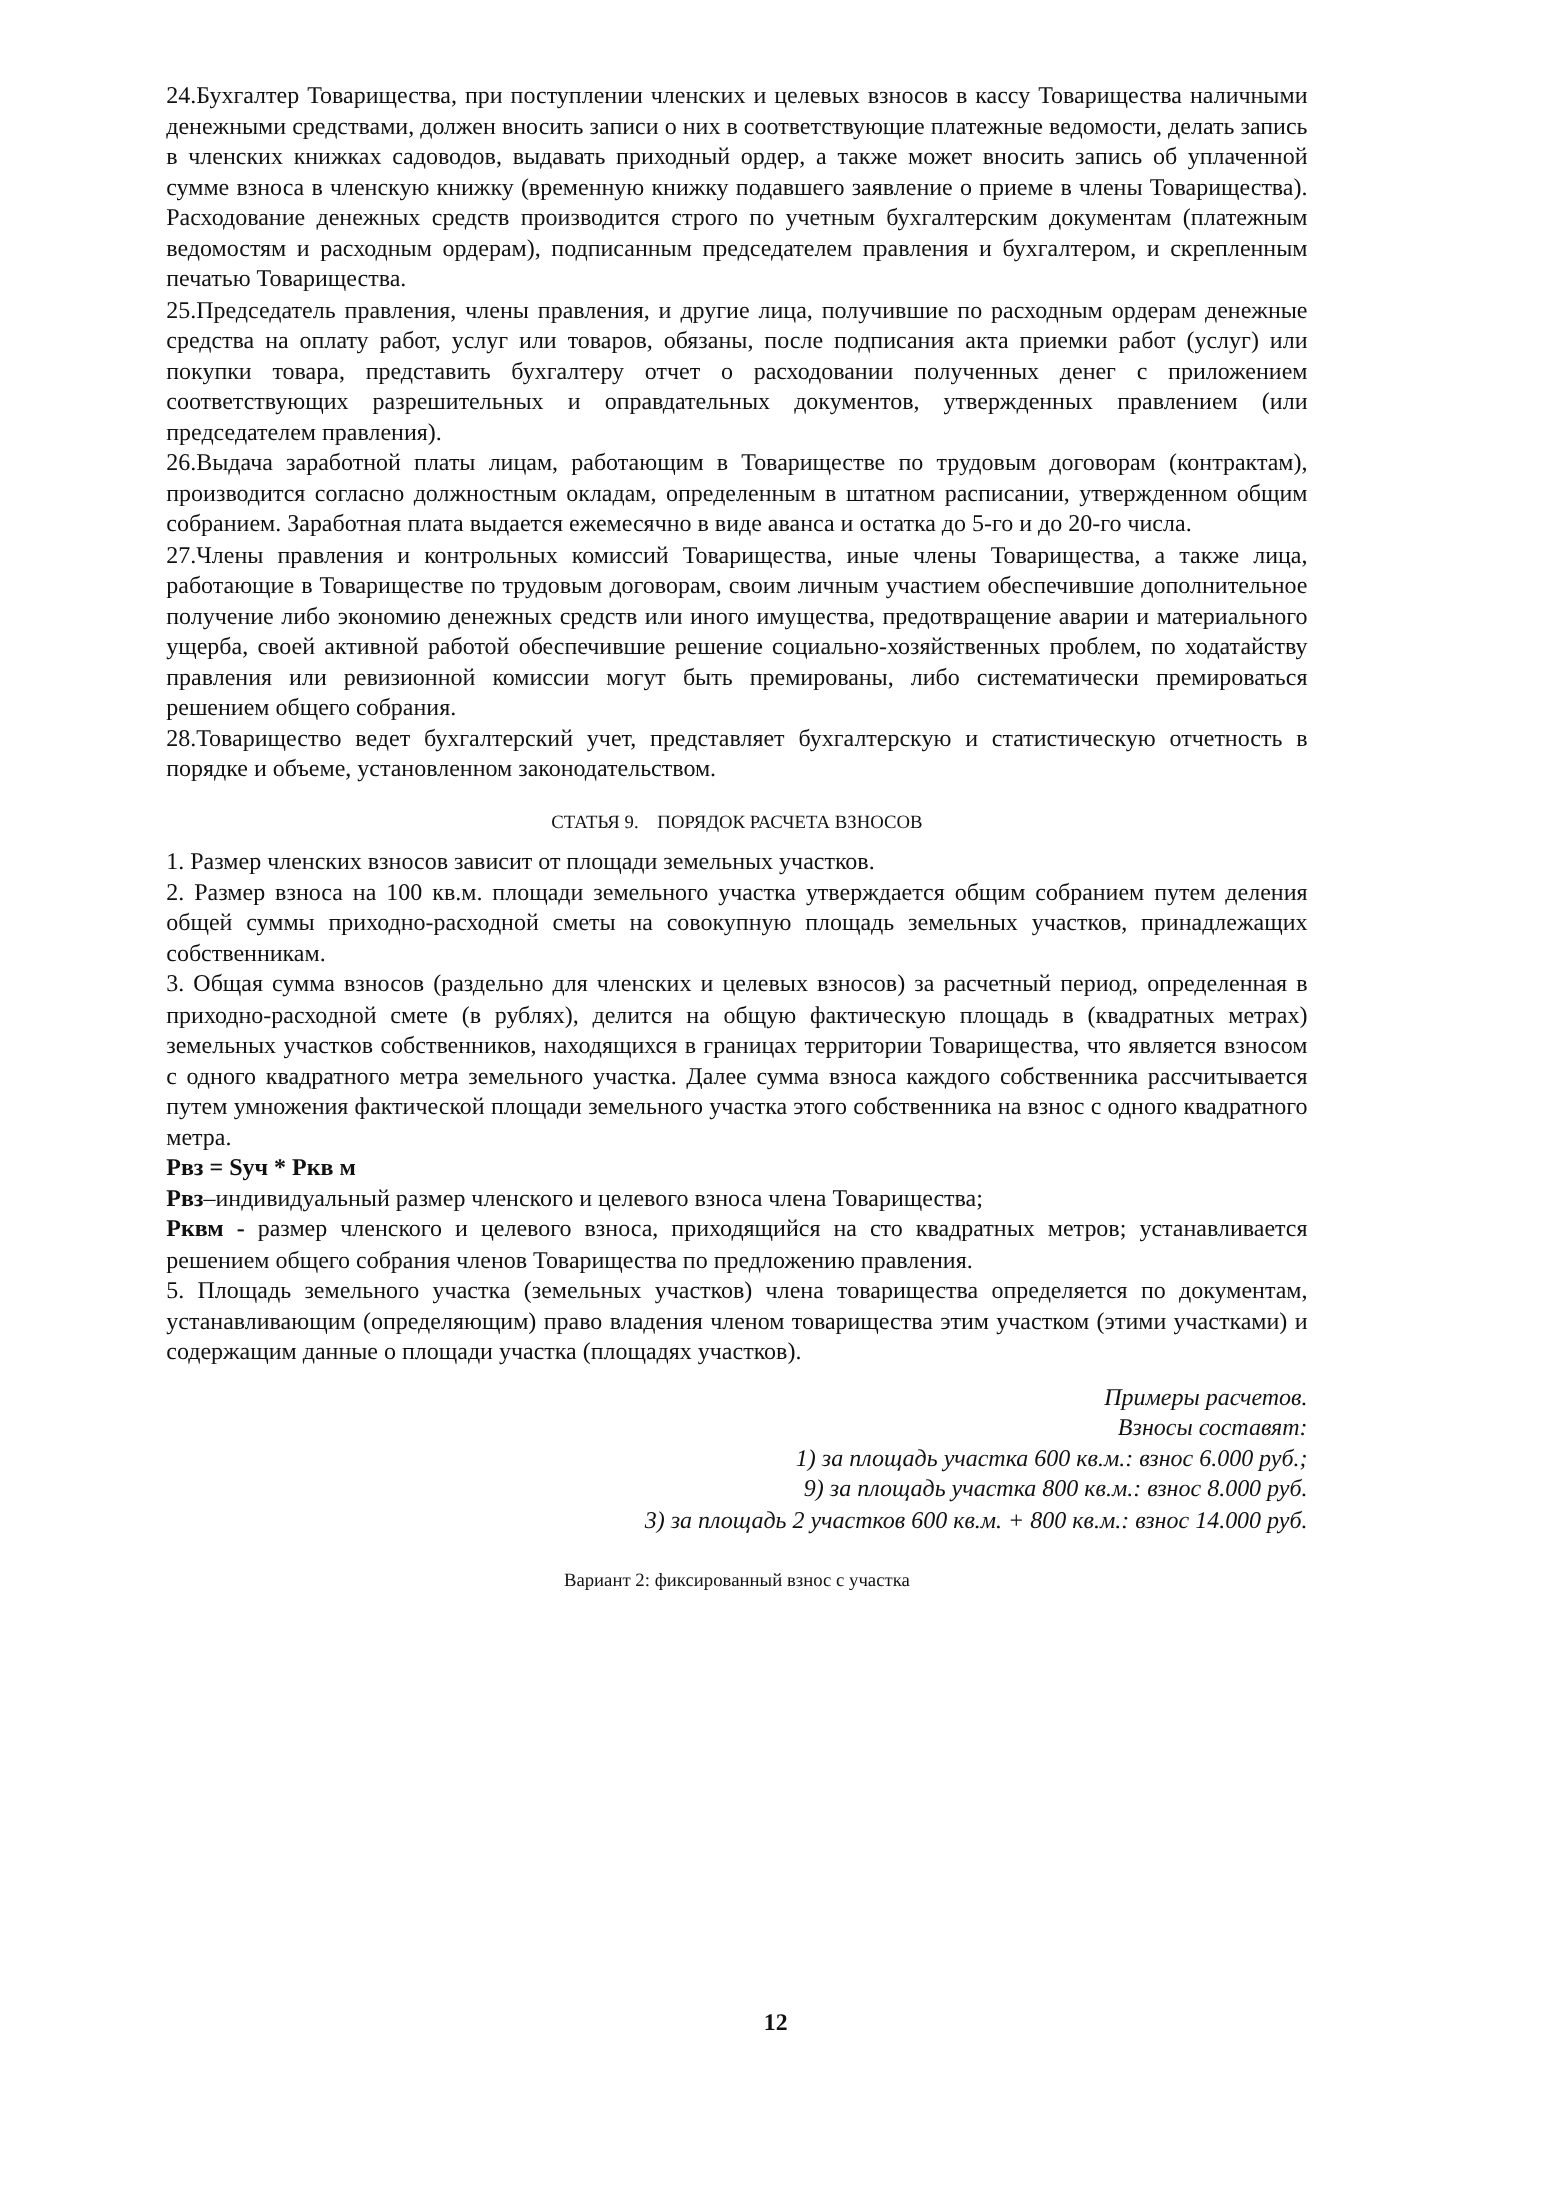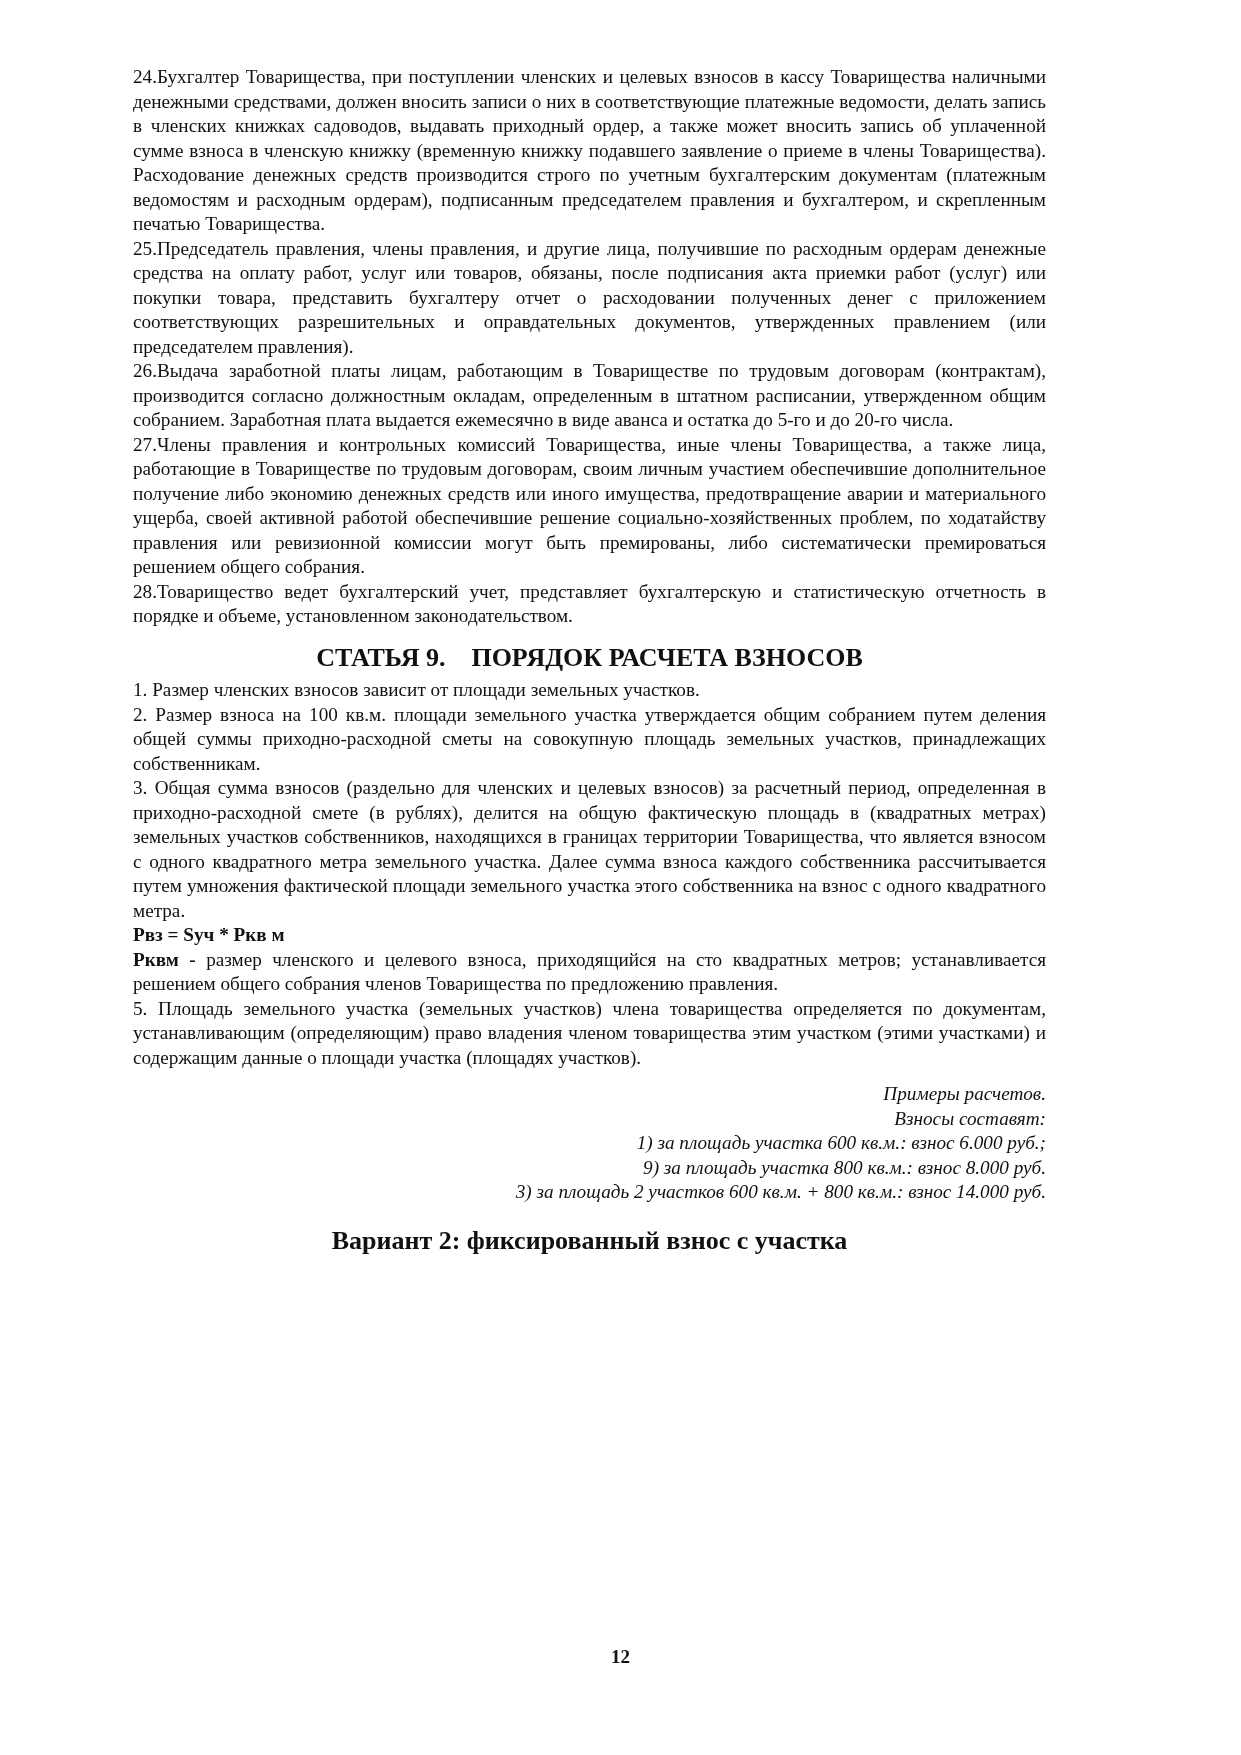--- a/index.html
+++ b/index.html
@@ -1,46 +1,47 @@
 <!DOCTYPE html>
 <html><head>
 <meta charset="utf-8">
 <style>
   html, body { margin:0; padding:0; background:#ffffff; }
   body { width:1241px; height:1755px; position:relative; overflow:hidden;
          font-family:"Liberation Serif", "DejaVu Serif", serif; color:#111; }
   .page { position:absolute; left:133px; top:65px; width:913px; }
   .p { font-size:19.2px; line-height:24.5px; text-align:justify; margin:0; }
-  .h { font-weight:bold; text-align:center; font-size:26px; line-height:24.5px; margin:0; }
+  .h { font-weight:normal; text-align:center; font-size:15px; line-height:24.5px; margin:0; }
   .art { margin-top:17px; margin-bottom:8px; }
   .var { margin-bottom:2px; }
   .it { font-style:italic; text-align:right; }
   .b { font-weight:bold; }
   .gap { height:12px; }
-  .pagenum { position:absolute; top:1646px; left:0; width:1241px; text-align:center;
+  .pagenum { position:absolute; top:1608px; left:0; width:1241px; text-align:center;
              font-weight:bold; font-size:19px; font-family:"Liberation Serif", serif; }
 </style>
 </head>
 <body>
 
 <div class="page">
   <p class="p">24.Бухгалтер Товарищества, при поступлении членских и целевых взносов в кассу Товарищества наличными денежными средствами, должен вносить записи о них в соответствующие платежные ведомости, делать запись в членских книжках садоводов, выдавать приходный ордер, а также может вносить запись об уплаченной сумме взноса в членскую книжку (временную книжку подавшего заявление о приеме в члены Товарищества). Расходование денежных средств производится строго по учетным бухгалтерским документам (платежным ведомостям и расходным ордерам), подписанным председателем правления и бухгалтером, и скрепленным печатью Товарищества.</p>
   <p class="p">25.Председатель правления, члены правления, и другие лица, получившие по расходным ордерам денежные средства на оплату работ, услуг или товаров, обязаны, после подписания акта приемки работ (услуг) или покупки товара, представить бухгалтеру отчет о расходовании полученных денег с приложением соответствующих разрешительных и оправдательных документов, утвержденных правлением (или председателем правления).</p>
   <p class="p">26.Выдача заработной платы лицам, работающим в Товариществе по трудовым договорам (контрактам), производится согласно должностным окладам, определенным в штатном расписании, утвержденном общим собранием. Заработная плата выдается ежемесячно в виде аванса и остатка до 5-го и до 20-го числа.</p>
   <p class="p">27.Члены правления и контрольных комиссий Товарищества, иные члены Товарищества, а также лица, работающие в Товариществе по трудовым договорам, своим личным участием обеспечившие дополнительное получение либо экономию денежных средств или иного имущества, предотвращение аварии и материального ущерба, своей активной работой обеспечившие решение социально-хозяйственных проблем, по ходатайству правления или ревизионной комиссии могут быть премированы, либо систематически премироваться решением общего собрания.</p>
   <p class="p">28.Товарищество ведет бухгалтерский учет, представляет бухгалтерскую и статистическую отчетность в порядке и объеме, установленном законодательством.</p>
 
   <p class="h art" style="white-space:pre;">СТАТЬЯ 9.    ПОРЯДОК РАСЧЕТА ВЗНОСОВ</p>
 
   <p class="p">1.  Размер членских взносов зависит от площади земельных участков.</p>
   <p class="p">2.  Размер взноса на 100 кв.м. площади земельного участка утверждается общим собранием путем деления общей суммы приходно-расходной сметы на совокупную площадь земельных участков, принадлежащих собственникам.</p>
   <p class="p">3.  Общая сумма взносов (раздельно для членских и целевых взносов) за расчетный период, определенная в приходно-расходной смете (в рублях), делится на общую фактическую площадь в (квадратных метрах) земельных участков собственников, находящихся в границах территории Товарищества, что является взносом с одного квадратного метра земельного участка. Далее сумма взноса каждого собственника рассчитывается путем умножения фактической площади земельного участка этого собственника на взнос с одного квадратного метра.</p>
 
   <p class="p b">Рвз = Sуч * Ркв м</p>
 
+  <p class="p"><span class="b">Рвз</span><span>–индивидуальный размер членского и целевого взноса члена Товарищества;</span></p>
   <p class="p"><span class="b">Рквм -</span><span> размер членского и целевого взноса, приходящийся на сто квадратных метров; устанавливается решением общего собрания членов Товарищества по предложению правления.</span></p>
 
   <p class="p">5. Площадь земельного участка (земельных участков) члена товарищества определяется по документам, устанавливающим (определяющим) право владения членом товарищества этим участком (этими участками) и содержащим данные о площади участка (площадях участков).</p>
 
   <div class="gap"></div>
 
   <p class="p it">Примеры расчетов.</p>
   <p class="p it">Взносы составят:</p>
   <p class="p it">1) за площадь участка 600 кв.м.: взнос 6.000 руб.;</p>
   <p class="p it">9) за площадь участка 800 кв.м.: взнос 8.000 руб.</p>

